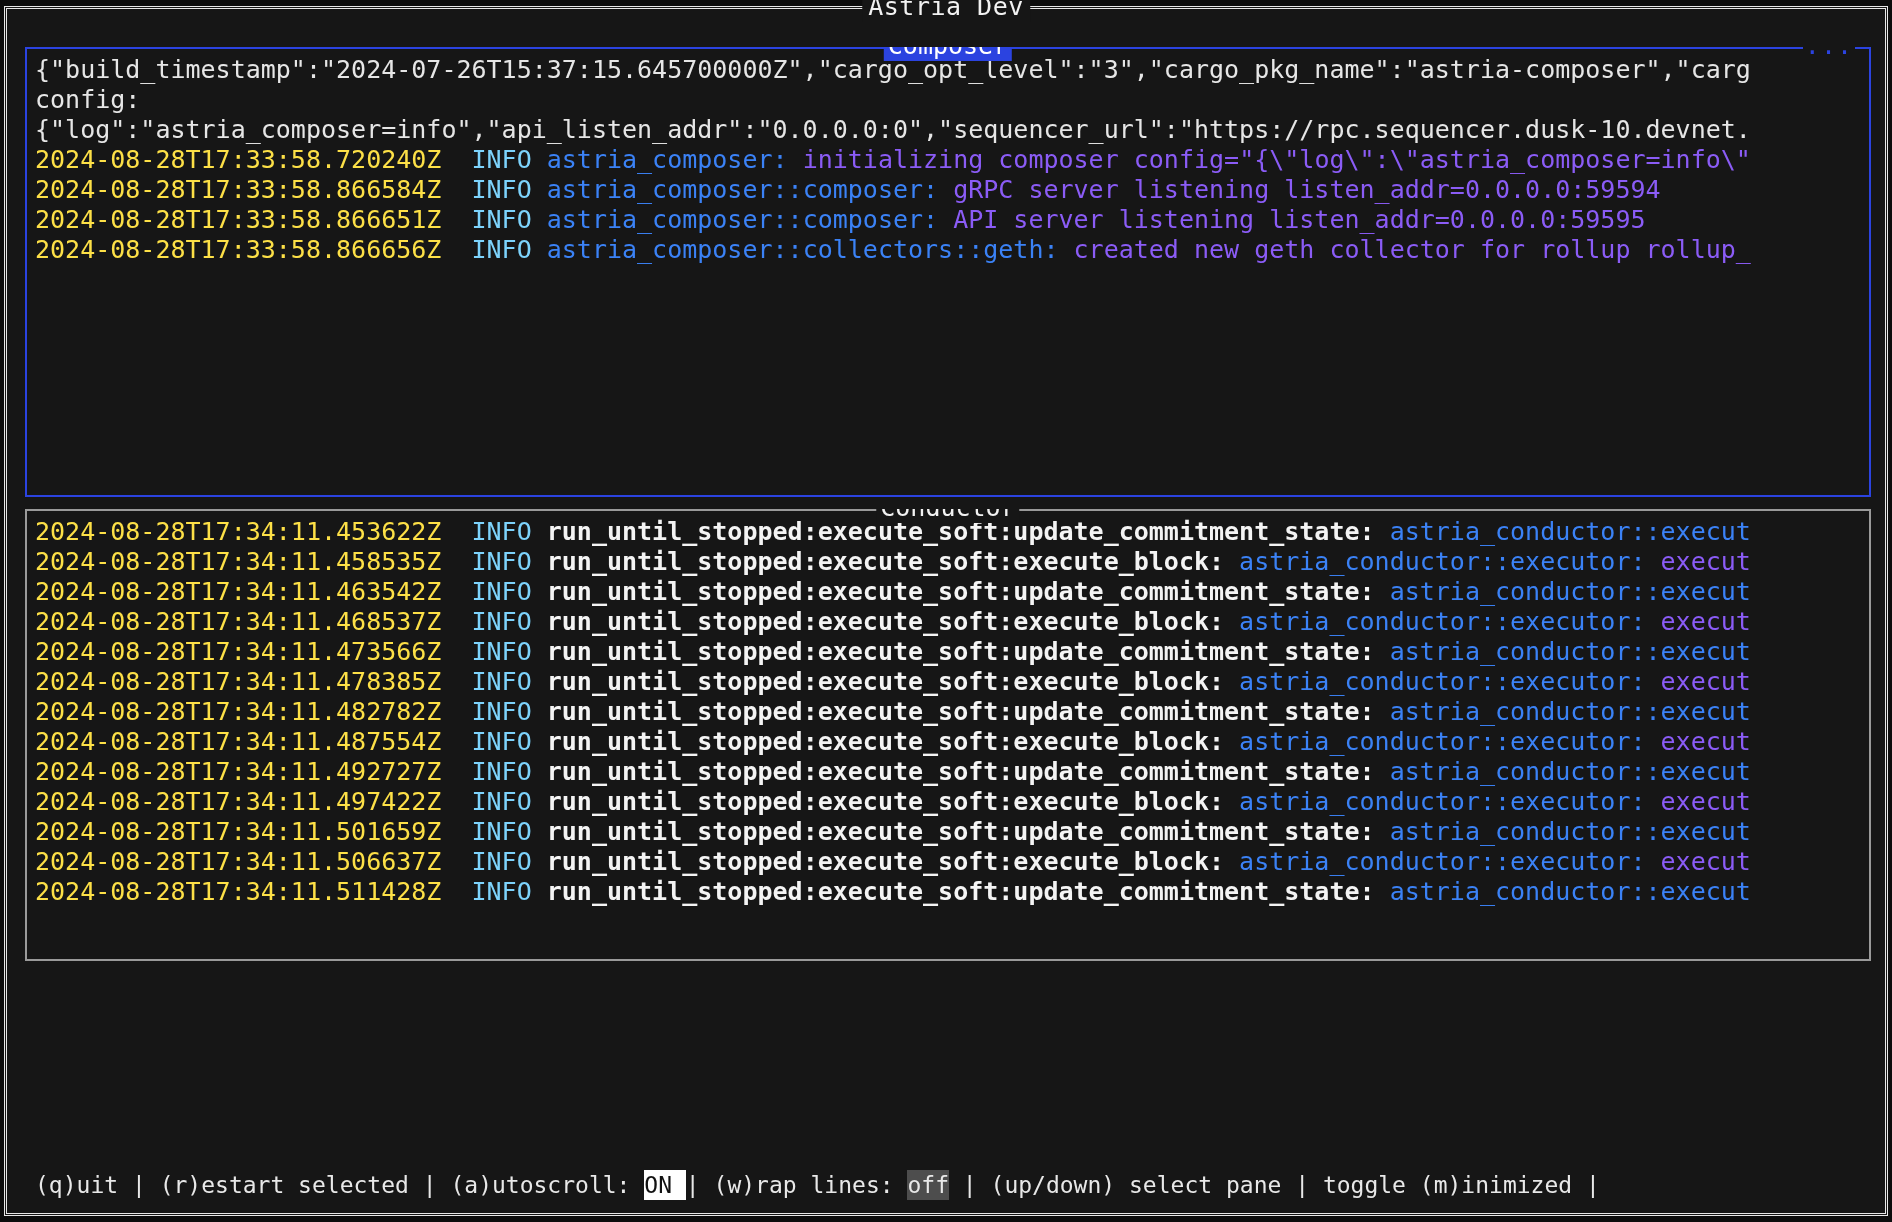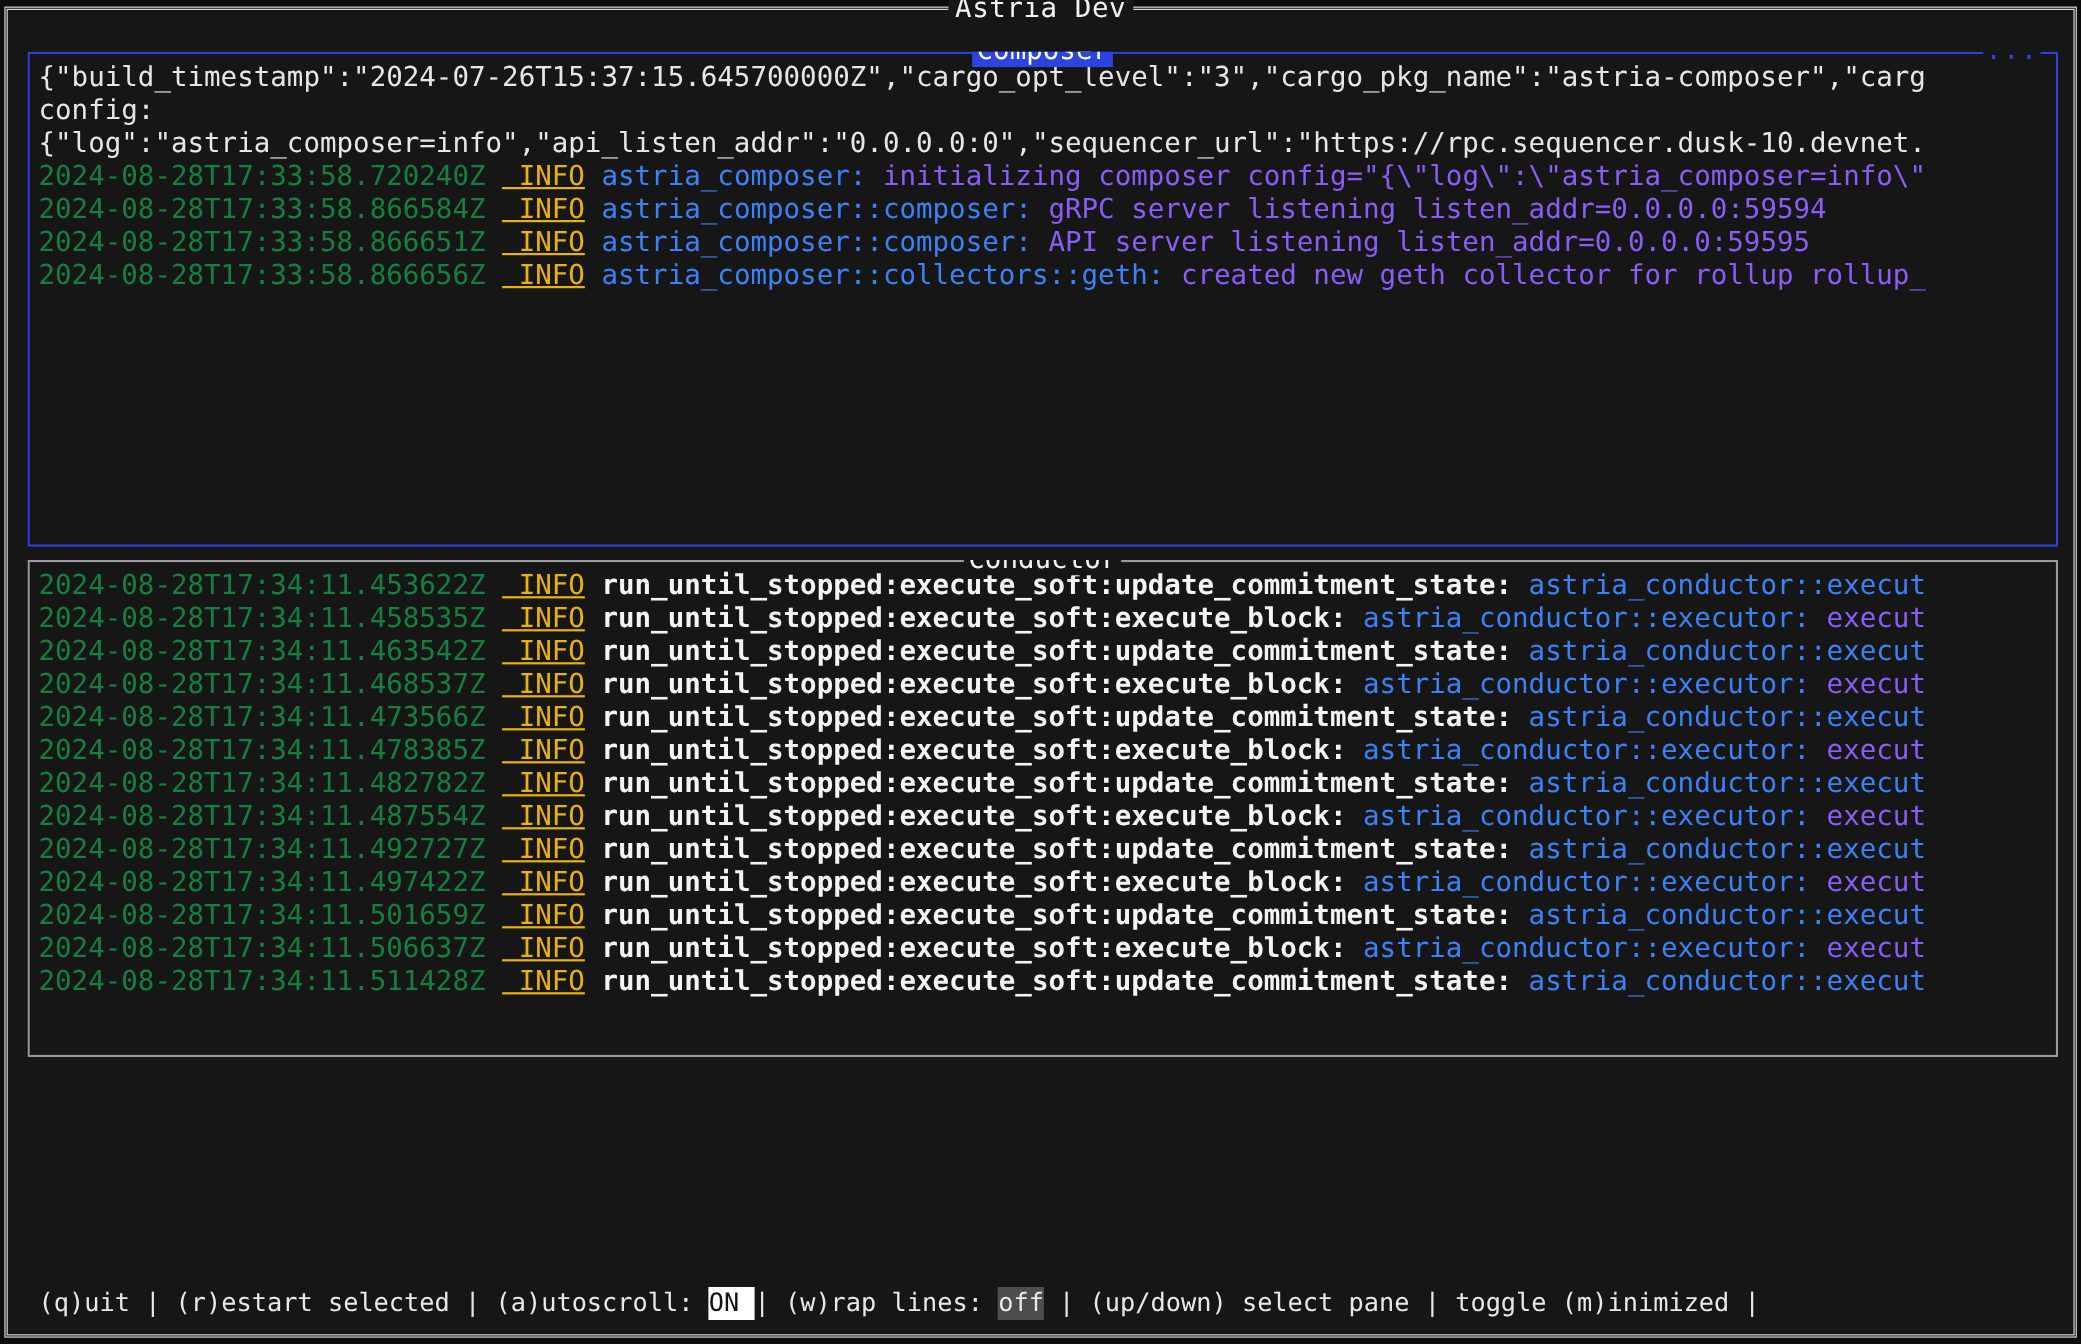--- a/index.html
+++ b/index.html
@@ -124,22 +124,22 @@
   }
 
   
   .log-line {
     height: 30px;
     line-height: 30px;
     white-space: pre;
     overflow: hidden;
   }
   .c-plain   { color: #e6e6e6; }
-  .c-dim     { color: #15803d; }
-  .c-info    { color: #eab308; text-decoration: underline; }
+  .c-dim     { color: #fde047; }
+  .c-info    { color: #7dd3fc; }
   .c-span    { color: #f4f4f4; font-weight: bold; }
   .c-target  { color: #3b82f6; }
   .c-msg     { color: #8b5cf6; }
 
   
   .status-bar {
     position: absolute;
     left: 12px;
     right: 12px;
     bottom: 8px;

